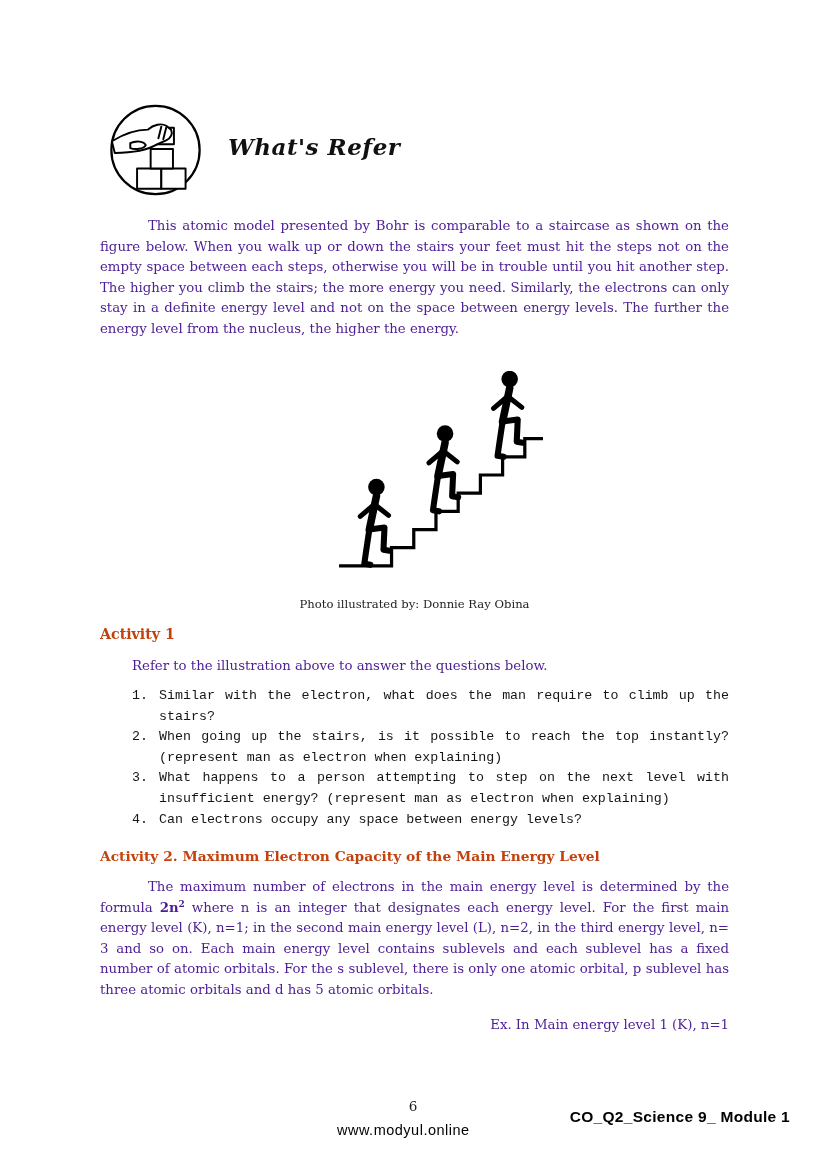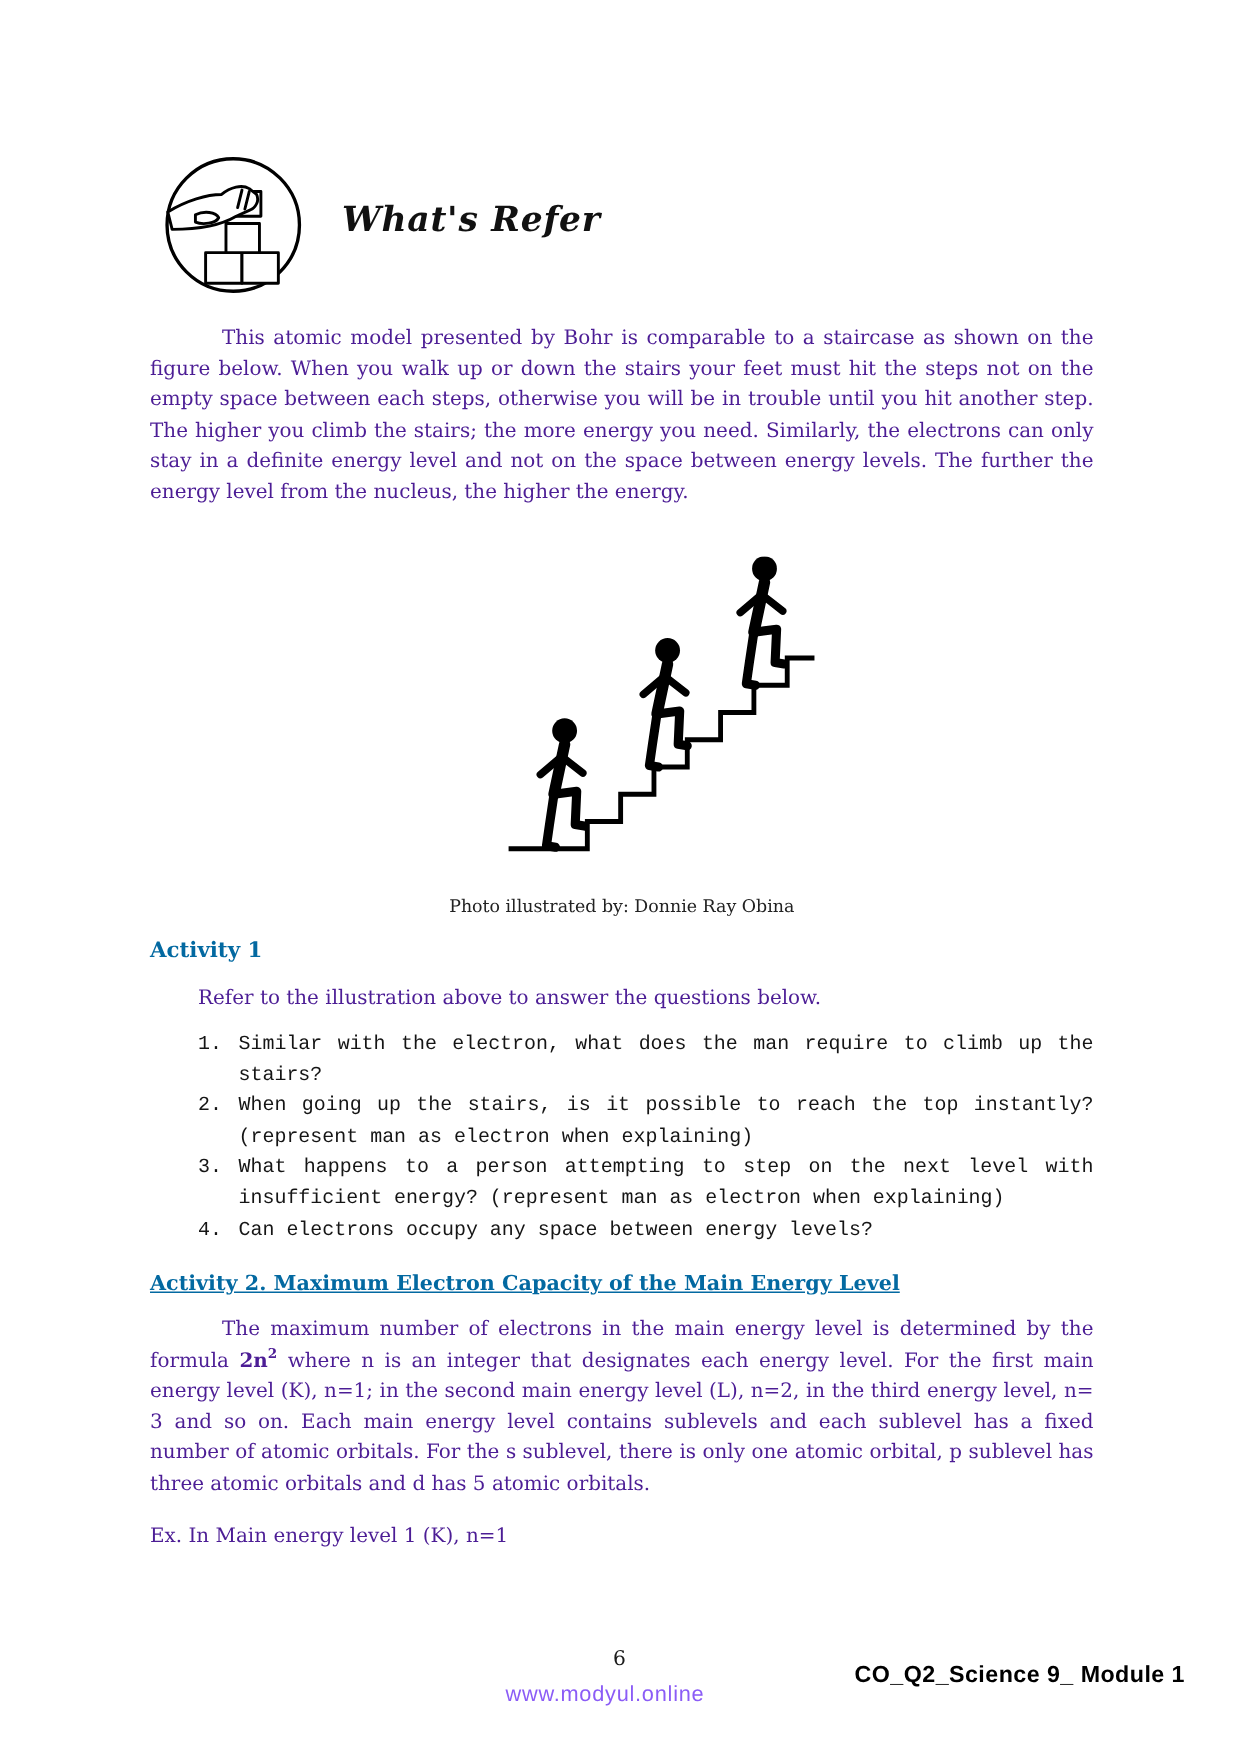--- a/index.html
+++ b/index.html
@@ -31,53 +31,53 @@
 
   
   .stairs-figure { left: 333px; top: 371px; width: 212px; height: 207px; }
   .figure-caption {
     left: 100px; top: 597px; width: 629px;
     text-align: center; 
     font-size: 11.6px; color: #222222;
   }
 
   .section-heading {
-    font-size: 14.2px; font-weight: bold; color: #0369a1;
+    font-size: 14.2px; font-weight: bold; color: #c2410c;
   }
   .act1-heading { left: 100px; top: 626px; }
   .act1-instruction { left: 100px; top: 656px; width: 629px; text-align: left; margin-left: 32px; }
 
   .question-list {
     left: 133px; top: 686px; width: 596px;
     font-size: 13.3px; line-height: 20.6px;
     text-align: justify; color: #151515;
   }
   .question-list ol { list-style: decimal outside; padding-left: 23px; font-family: Liberation Mono, monospace; }
   .question-list li { padding-left: 3px; }
 
-  .act2-heading { left: 100px; top: 848px; font-size: 13.8px; text-decoration: underline; }
+  .act2-heading { left: 100px; top: 848px; font-size: 13.8px; }
   .act2-para { left: 100px; top: 877px; width: 629px; text-indent: 48px; }
   .act2-para sup { font-size: 9px; vertical-align: super; line-height: 0; }
-  .ex-line { left: 100px; top: 1015px; width: 629px; text-align: left; }
+  .ex-line { left: 100px; top: 1015px; width: 629px; text-align: right; }
 
   
   .page-number {
     left: 0; top: 1098px; width: 826px;
     text-align: center; font-size: 13.5px; color: #1a1a1a;
   }
   .module-code {
     right: 36px; top: 1108px;
     font-family: "Liberation Sans", sans-serif;
     font-weight: bold; font-size: 15.5px; color: #000000;
     letter-spacing: 0.3px;
   }
   .watermark {
     left: 337px; top: 1122px;
     font-family: "Liberation Sans", sans-serif;
-    font-size: 14.5px; color: #8b5cf6;
+    font-size: 14.5px; color: #000000;
     letter-spacing: 0.5px;
   }
 
   svg { display: block; }
 </style>
 </head>
 <body>
 
 <div class="abs header-icon">
   <svg width="97" height="98" viewBox="0 0 100 100">

